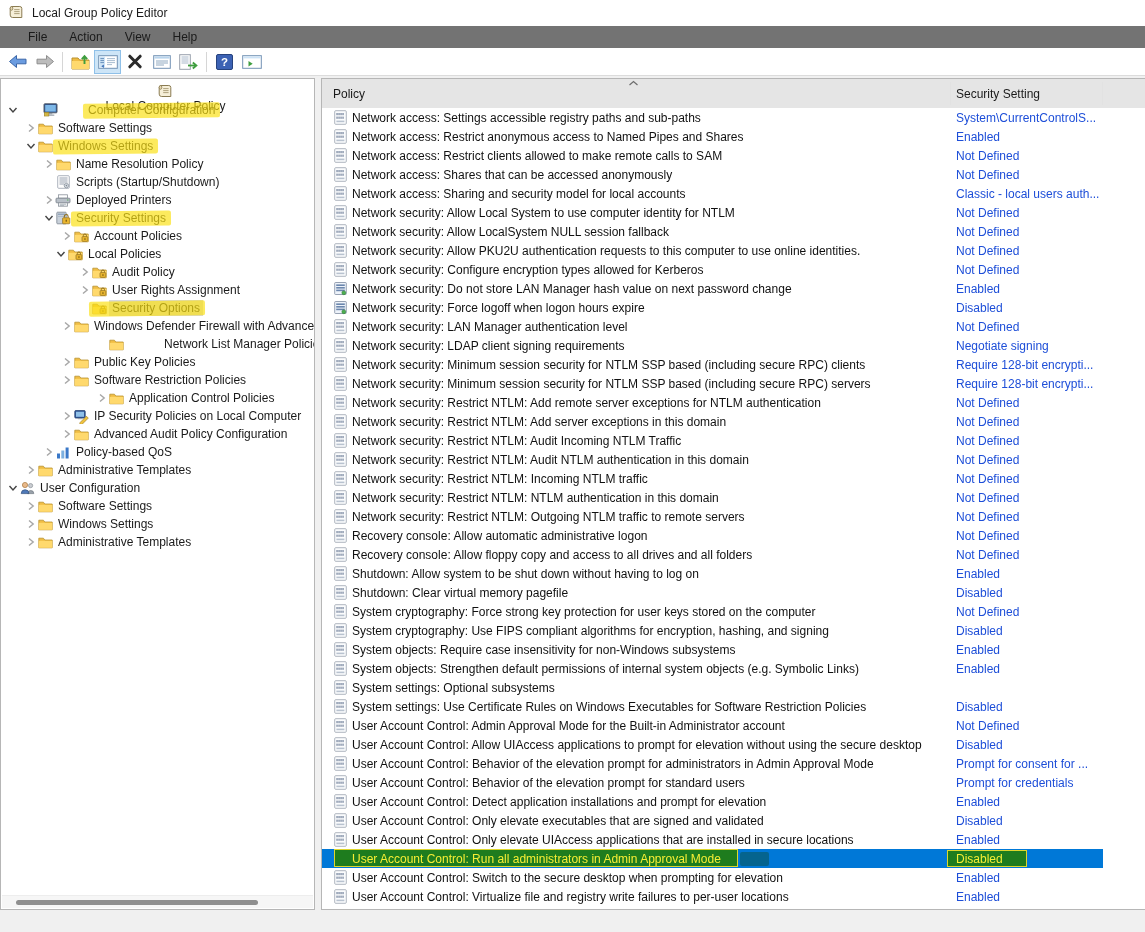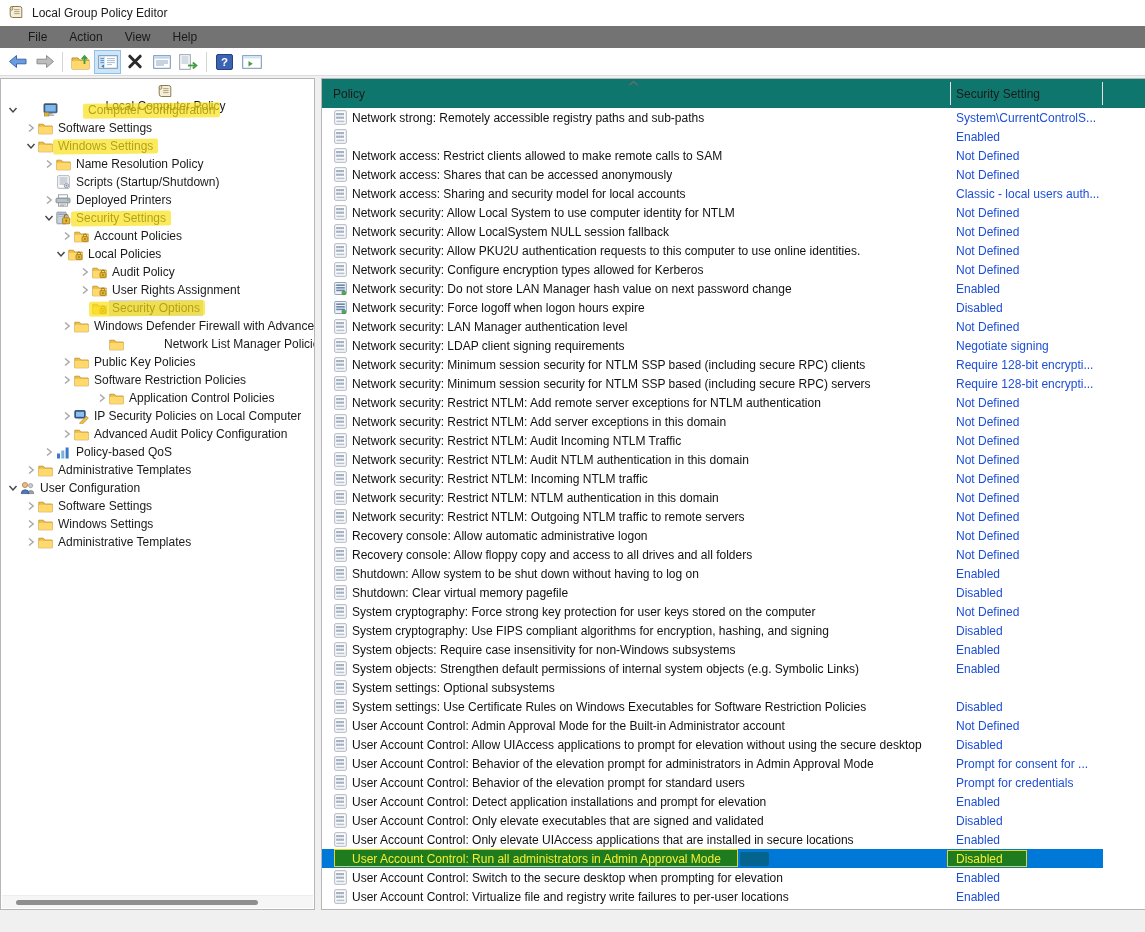--- a/index.html
+++ b/index.html
@@ -33,21 +33,21 @@
   .tlabel.selbg { background:#d9d9d9; }
   .tlabel.marker::after {
     content:""; position:absolute; left:-2px; right:-2px; top:1px; bottom:0px;
     background:rgba(250,224,18,.68); transform:rotate(-0.7deg); border-radius:2px; pointer-events:none;
   }
   .tlabel.marker-wide::after { left:-20px; }
   .list-pane {
     position:absolute; left:321px; top:2px; right:0; height:832px;
     background:#ffffff; border:1px solid #b6b6b6; border-right:none; overflow:hidden;
   }
-  .list-header { height:29px; position:relative; background:#0f766e; }
+  .list-header { height:29px; position:relative; background:#e5e5e5; }
   .hdr-label { position:absolute; top:8px; color:#1a1a1a; }
   .hdr-policy { left:11px; }
   .hdr-setting { left:634px; }
   .hdr-div { position:absolute; top:3px; height:23px; width:1px; background:#e2e2e2; }
   .sort-caret { position:absolute; left:306px; top:1px; }
   .lrow { height:19px; position:relative; display:flex; align-items:center; width:781px; }
   .plabel { margin-left:5px; color:#111; position:relative; z-index:2; white-space:nowrap; }
   .setting { position:absolute; left:634px; top:0; height:19px; display:flex; align-items:center; color:#1d4ed8; z-index:2; white-space:nowrap; }
   .lrow.selected { background:#0078d7; }
   .lrow.selected .plabel, .lrow.selected .setting { color:#f6ee35; }
@@ -577,40 +577,41 @@
                   <rect x="6.4" y="3" width="1.3" height="2.2"></rect>
                   <rect x="8.4" y="3" width="1.3" height="2.2"></rect>
                   <rect x="2.4" y="6.6" width="1.3" height="2.2"></rect>
                   <rect x="4.4" y="6.6" width="1.3" height="2.2"></rect>
                   <rect x="6.4" y="6.6" width="1.3" height="2.2"></rect>
                   <rect x="8.4" y="6.6" width="1.3" height="2.2"></rect>
                 </g>
                 <rect x="2.4" y="10.6" width="8" height="1.6" fill="#b8c2cf"></rect>
               </svg>
             </span>
-            <span class="plabel">Network strong: Remotely accessible registry paths and sub-paths</span>
+            <span class="plabel">Network access: Settings accessible registry paths and sub-paths</span>
             <span class="setting">System\CurrentControlS...</span>
           </div>
           <div class="lrow">
             <span class="ic">
               <svg width="13" height="15" viewBox="0 0 13 15">
                 <rect x="0.7" y="0.7" width="11.6" height="13.6" rx="1" fill="#fbfcfd" stroke="#9aa2ae" stroke-width="0.8"></rect>
                 <g fill="#7b8aa2">
                   <rect x="2.4" y="3" width="1.3" height="2.2"></rect>
                   <rect x="4.4" y="3" width="1.3" height="2.2"></rect>
                   <rect x="6.4" y="3" width="1.3" height="2.2"></rect>
                   <rect x="8.4" y="3" width="1.3" height="2.2"></rect>
                   <rect x="2.4" y="6.6" width="1.3" height="2.2"></rect>
                   <rect x="4.4" y="6.6" width="1.3" height="2.2"></rect>
                   <rect x="6.4" y="6.6" width="1.3" height="2.2"></rect>
                   <rect x="8.4" y="6.6" width="1.3" height="2.2"></rect>
                 </g>
                 <rect x="2.4" y="10.6" width="8" height="1.6" fill="#b8c2cf"></rect>
               </svg>
             </span>
+            <span class="plabel">Network access: Restrict anonymous access to Named Pipes and Shares</span>
             <span class="setting">Enabled</span>
           </div>
           <div class="lrow">
             <span class="ic">
               <svg width="13" height="15" viewBox="0 0 13 15">
                 <rect x="0.7" y="0.7" width="11.6" height="13.6" rx="1" fill="#fbfcfd" stroke="#9aa2ae" stroke-width="0.8"></rect>
                 <g fill="#7b8aa2">
                   <rect x="2.4" y="3" width="1.3" height="2.2"></rect>
                   <rect x="4.4" y="3" width="1.3" height="2.2"></rect>
                   <rect x="6.4" y="3" width="1.3" height="2.2"></rect>

